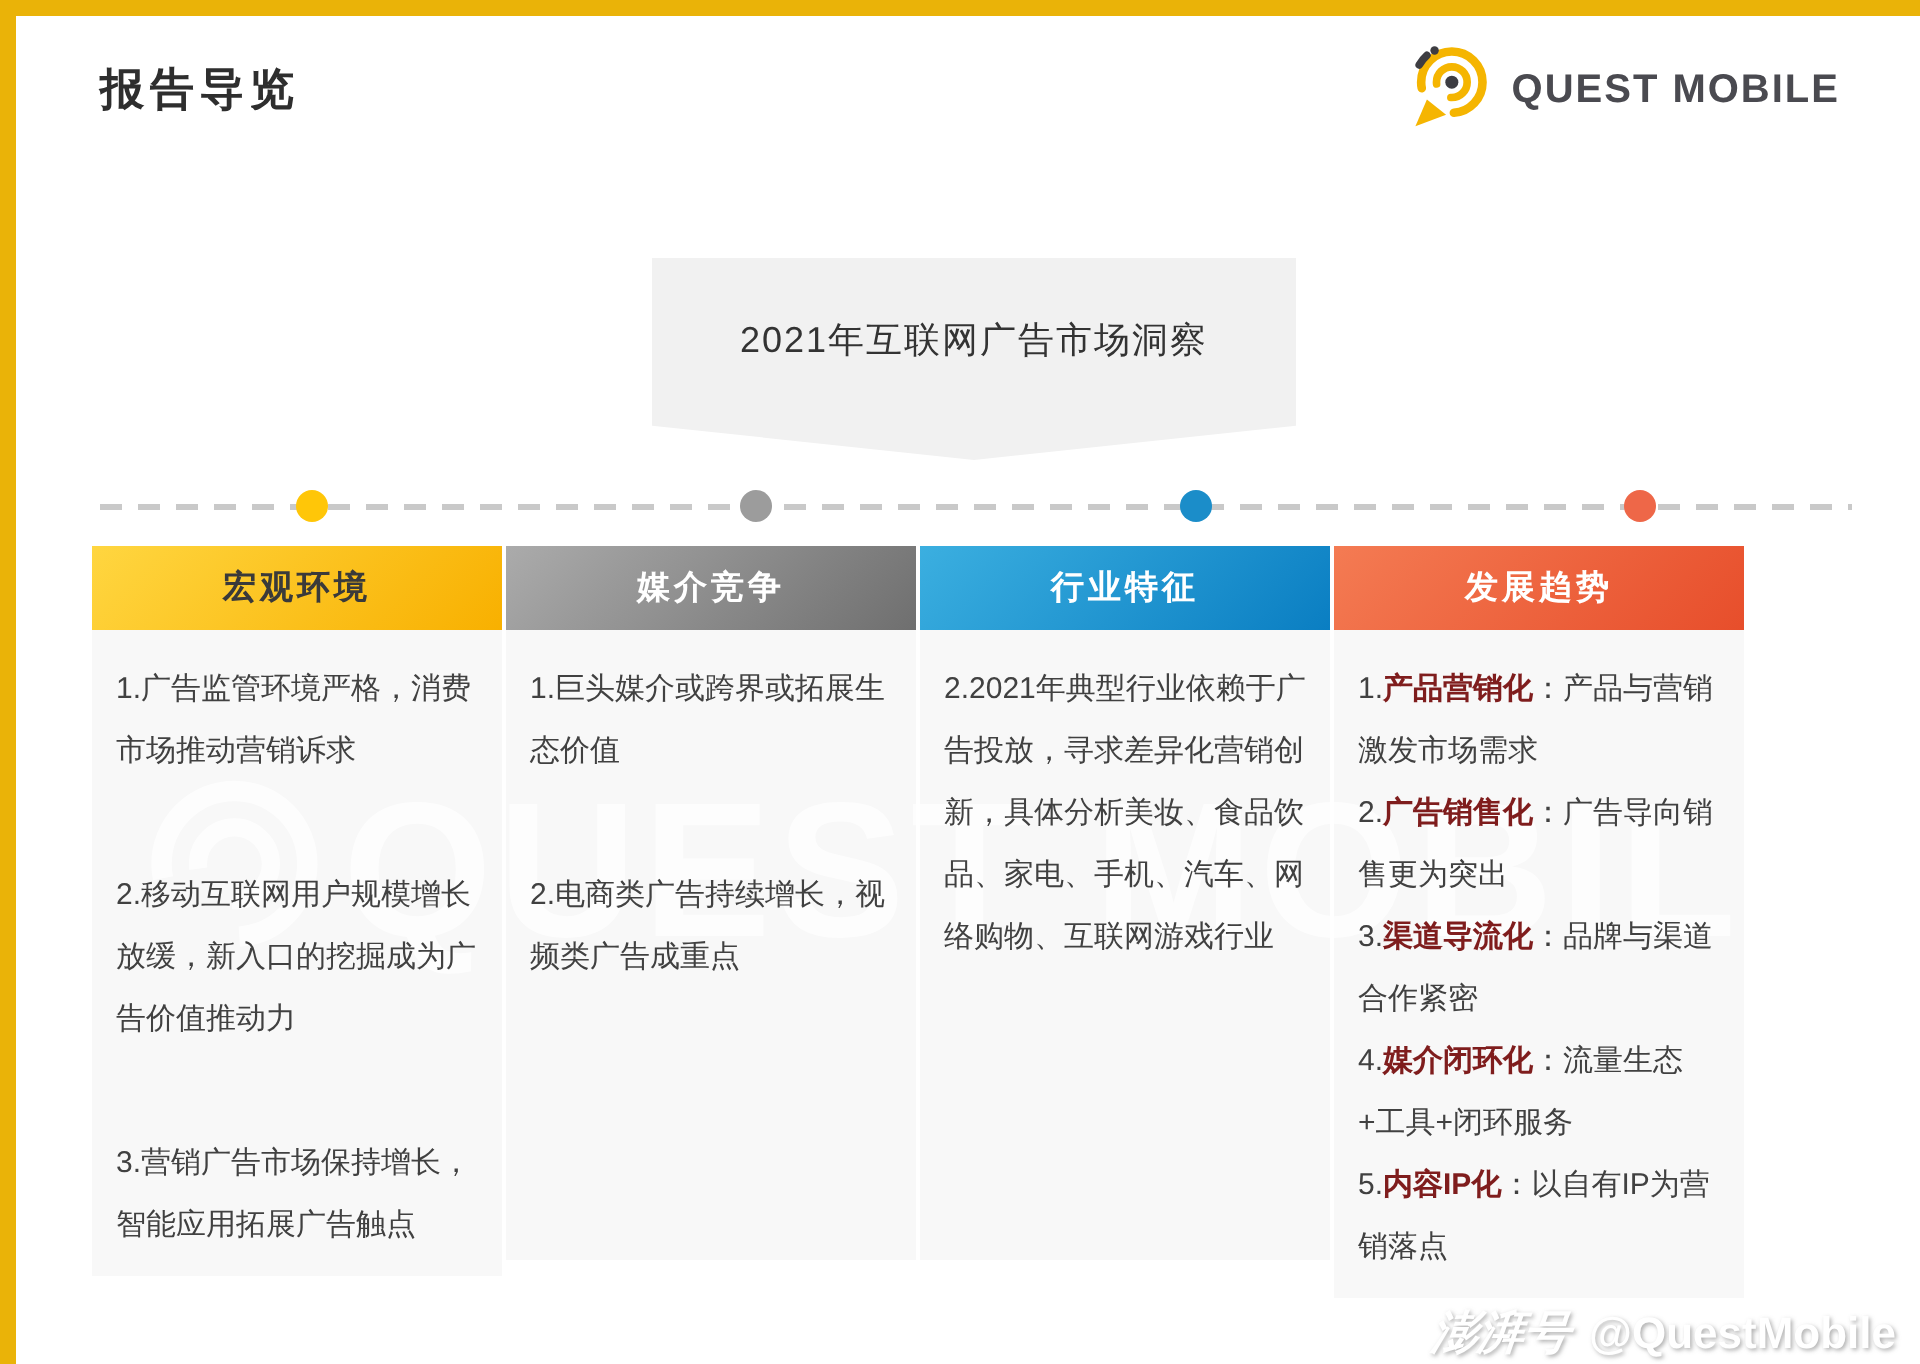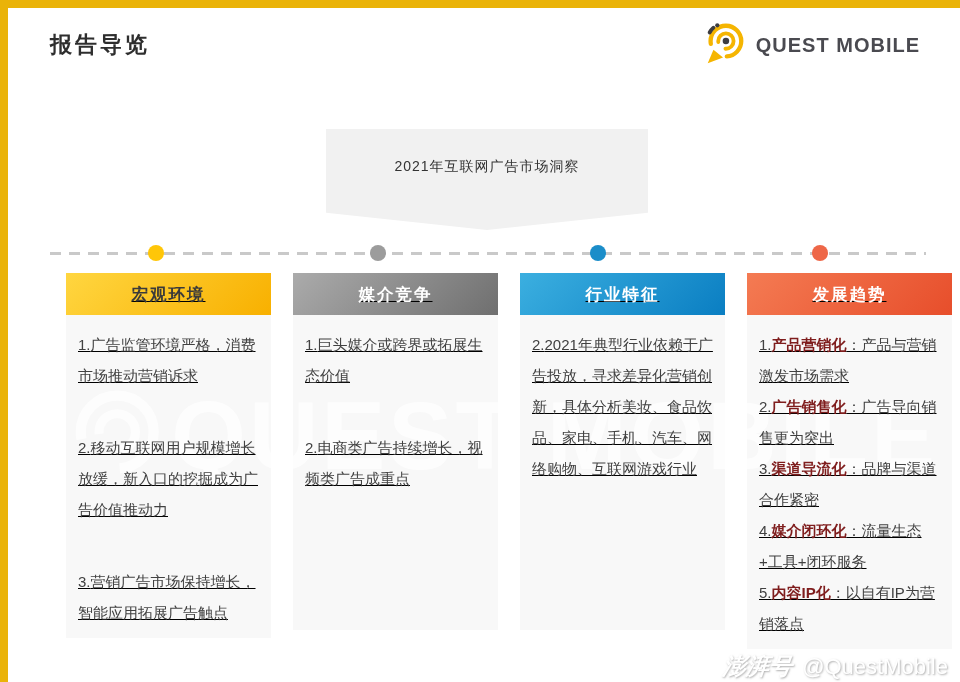--- a/index.html
+++ b/index.html
@@ -21,38 +21,38 @@
     font-size:20px;font-weight:bold;color:#4a4a50;letter-spacing:1px;
   }
   
   .banner{
     position:absolute;left:318px;top:121px;width:322px;height:101px;
     background:#f1f1f1;
     clip-path:polygon(0 0,100% 0,100% 83%,50% 100%,0 83%);
     display:flex;justify-content:center;align-items:flex-start;
   }
   .banner-title{
-    margin-top:29px;font-size:14px;color:#333333;letter-spacing:1px;
+    margin-top:29px;font-size:18px;color:#333333;letter-spacing:1px;
   }
   
   .timeline{
     position:absolute;left:42px;top:237px;width:876px;height:16px;
   }
   .timeline .dash-line{
     position:absolute;left:0;right:0;top:7px;height:3px;
     background:repeating-linear-gradient(to right,#c9c9c9 0 11px,transparent 11px 19px);
   }
   .timeline .dot{
     position:absolute;top:0;width:16px;height:16px;border-radius:50%;
   }
   .dot-1{left:98px;} .dot-2{left:320px;} .dot-3{left:540px;} .dot-4{left:762px;}
   
   .columns{
-    position:absolute;left:58px;top:265px;width:871px;
-    display:flex;gap:22px;text-decoration:underline;
+    position:absolute;left:38px;top:265px;width:871px;
+    display:flex;gap:2px;
   }
   .col{width:205px;flex:0 0 205px;}
   .col-header{
     position:relative;z-index:2;height:42px;line-height:42px;text-align:center;
     font-size:16.5px;font-weight:bold;letter-spacing:2px;
   }
   .col-body{
     position:relative;background:#f8f8f8;min-height:315px;
     padding:14px 12px 10px 12px;box-sizing:border-box;
   }
@@ -75,21 +75,21 @@
   }
   
   .footer-mark{
     position:absolute;right:16px;bottom:4px;z-index:3;
     display:flex;align-items:baseline;gap:10px;
     color:#ffffff;text-shadow:1px 1px 2px rgba(110,110,110,0.55);
   }
   .footer-platform{
     font-size:23px;font-weight:bold;font-style:italic;transform:skewX(-6deg);
   }
-  .footer-handle{font-size:22px;font-weight:400;}
+  .footer-handle{font-size:22px;font-weight:700;}
 </style>
 </head>
 <body>
 
 <div class="page">
 
   <div class="page-title">报告导览</div>
 
   <div class="brand">
     <span>

